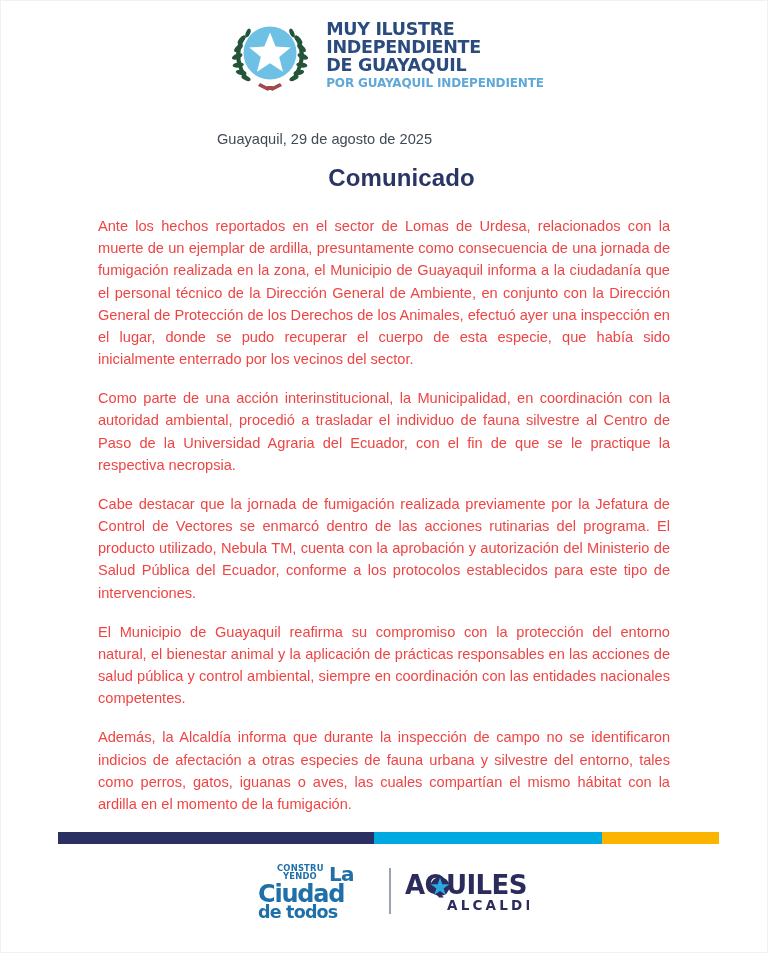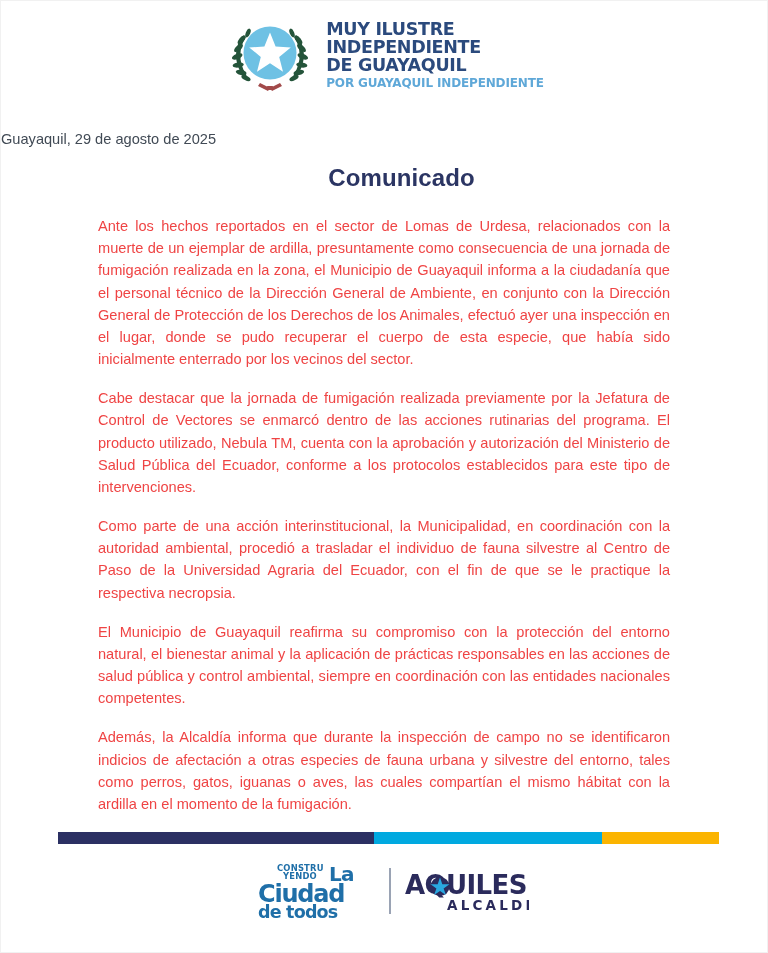--- a/index.html
+++ b/index.html
@@ -61,21 +61,21 @@
     font-weight: bold;
     font-size: 12px;
     letter-spacing: -0.15px;
     color: #5fa8d8;
     margin-top: 2.5px;
     white-space: nowrap;
   }
 
   
   .date-line {
-    text-align: left;
+    text-align: center;
     padding-right: 119px;
     margin-top: 32px;
     font-size: 14.6px;
     color: #414a55;
     font-family: "Liberation Sans", sans-serif;
   }
 
   
   .doc-title {
     text-align: center;
@@ -198,22 +198,22 @@
     </div>
 
   </div>
 
   <div class="date-line">Guayaquil, 29 de agosto de 2025</div>
 
   <div class="doc-title">Comunicado</div>
 
   <div class="body-wrap">
     <p class="para">Ante los hechos reportados en el sector de Lomas de Urdesa, relacionados con la muerte de un ejemplar de ardilla, presuntamente como consecuencia de una jornada de fumigación realizada en la zona, el Municipio de Guayaquil informa a la ciudadanía que el personal técnico de la Dirección General de Ambiente, en conjunto con la Dirección General de Protección de los Derechos de los Animales, efectuó ayer una inspección en el lugar, donde se pudo recuperar el cuerpo de esta especie, que había sido inicialmente enterrado por los vecinos del sector.</p>
+    <p class="para">Como parte de una acción interinstitucional, la Municipalidad, en coordinación con la autoridad ambiental, procedió a trasladar el individuo de fauna silvestre al Centro de Paso de la Universidad Agraria del Ecuador, con el fin de que se le practique la respectiva necropsia.</p>
     <p class="para">Cabe destacar que la jornada de fumigación realizada previamente por la Jefatura de Control de Vectores se enmarcó dentro de las acciones rutinarias del programa. El producto utilizado, Nebula TM, cuenta con la aprobación y autorización del Ministerio de Salud Pública del Ecuador, conforme a los protocolos establecidos para este tipo de intervenciones.</p>
-    <p class="para">Como parte de una acción interinstitucional, la Municipalidad, en coordinación con la autoridad ambiental, procedió a trasladar el individuo de fauna silvestre al Centro de Paso de la Universidad Agraria del Ecuador, con el fin de que se le practique la respectiva necropsia.</p>
     <p class="para">El Municipio de Guayaquil reafirma su compromiso con la protección del entorno natural, el bienestar animal y la aplicación de prácticas responsables en las acciones de salud pública y control ambiental, siempre en coordinación con las entidades nacionales competentes.</p>
     <p class="para">Además, la Alcaldía informa que durante la inspección de campo no se identificaron indicios de afectación a otras especies de fauna urbana y silvestre del entorno, tales como perros, gatos, iguanas o aves, las cuales compartían el mismo hábitat con la ardilla en el momento de la fumigación.</p>
   </div>
 
   <div class="footer">
 
     <div class="color-bar">
       <div class="bar-seg bar-navy" style="background:#2b3063"></div>
       <div class="bar-seg bar-cyan" style="background:#00a9e0"></div>
       <div class="bar-seg bar-amber" style="background:#fbb400"></div>

